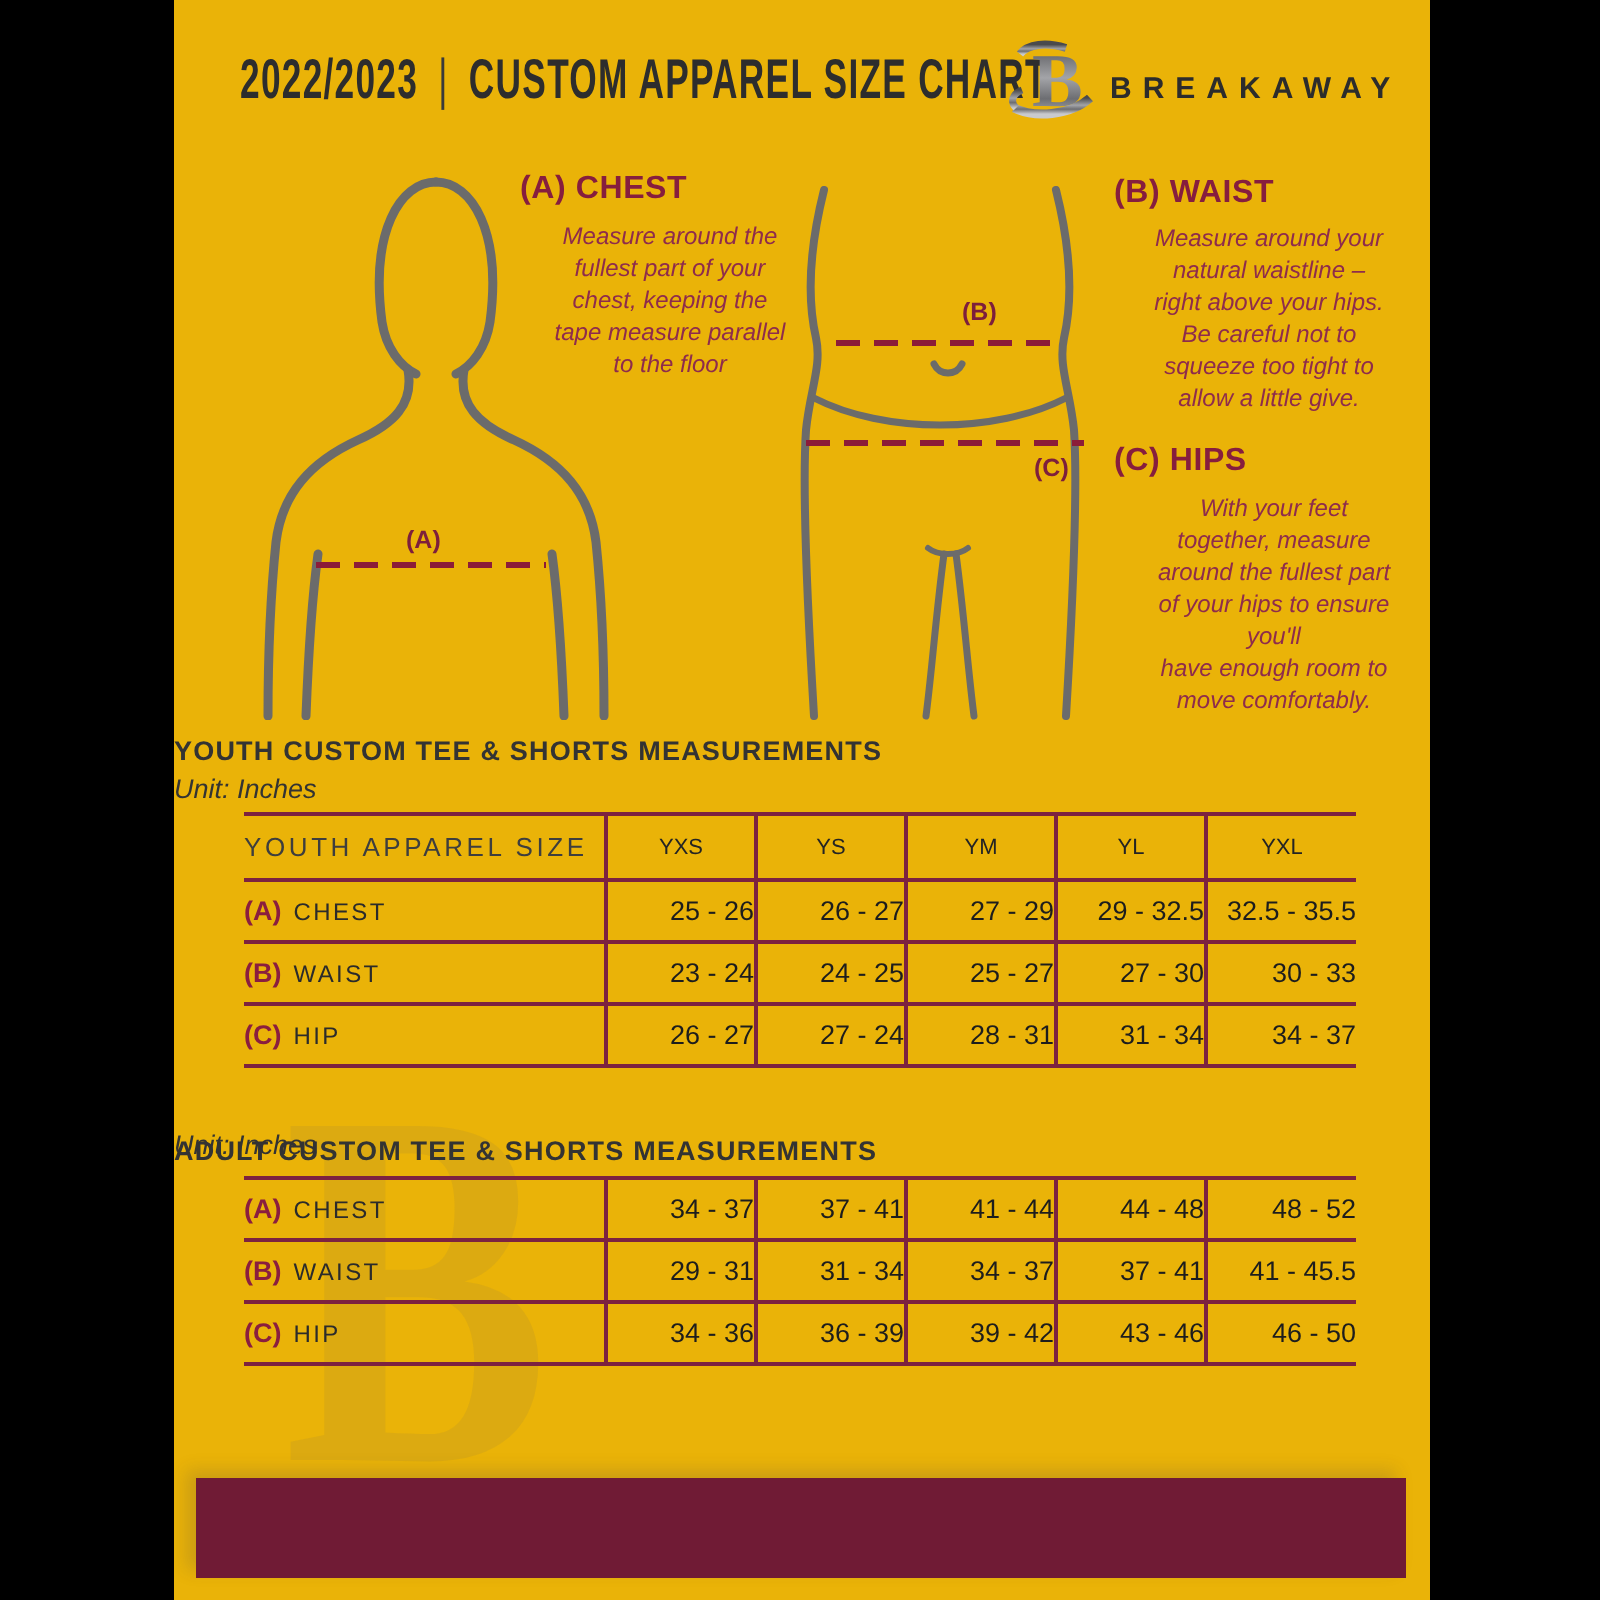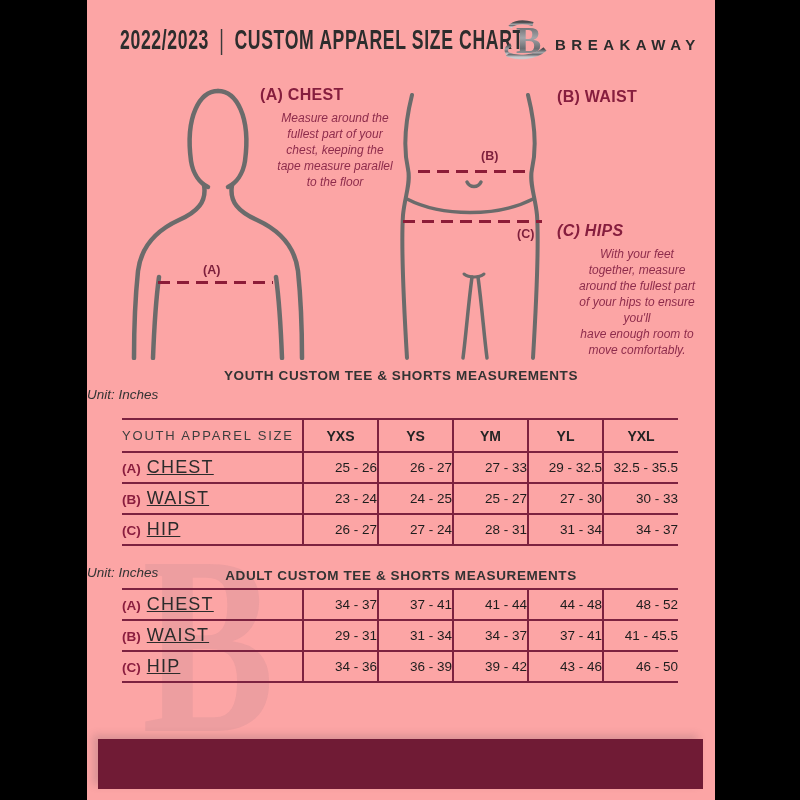--- a/index.html
+++ b/index.html
@@ -2,21 +2,21 @@
 <html><head>
 <meta charset="utf-8">
 <style>
   html,body { margin:0; padding:0; }
   body {
     width:800px; height:800px; position:relative; overflow:hidden;
     background:#000; font-family:"Liberation Sans", sans-serif;
   }
   .page {
     position:absolute; left:87px; top:0; width:628px; height:800px;
-    background:#fca5a5; overflow:hidden;
+    background:#eab308; overflow:hidden;
   }
   
   .hdr-text {
     position:absolute; left:33px; top:24px; display:flex; gap:16px;
     font-size:28px; font-weight:bold; color:#2d2d2d; letter-spacing:1px;
     white-space:nowrap; transform:scaleX(0.63); transform-origin:left top;
   }
   .hdr-sep { font-weight:400; color:#3a3a3a; }
   .logo { position:absolute; left:416px; top:16px; }
   .brand {
@@ -37,21 +37,21 @@
   }
   .dash {
     position:absolute; height:3px; z-index:2;
     background:repeating-linear-gradient(90deg,#8c1c38 0 12px,transparent 12px 19px);
   }
   .marker-label {
     position:absolute; font-size:12.5px; font-weight:bold; color:#7d1f3c; z-index:2;
   }
   
   .section-title {
-    position:absolute; left:0; width:100%; text-align:center;
+    position:absolute; left:0; width:100%; 
     font-weight:bold; font-size:13.5px; letter-spacing:0.6px; color:#333; z-index:2;
   }
   .unit {
     position:absolute; left:0; width:100%; text-align:left;
     font-style:italic; font-size:13.5px; color:#333; z-index:2;
   }
   
   .size-table {
     position:absolute; left:35px; width:556px; border-collapse:collapse;
     table-layout:fixed; z-index:2;
@@ -59,24 +59,24 @@
   .size-table tr { border-bottom:2px solid #7c2240; }
   .size-table tr:first-child { border-top:2px solid #7c2240; }
   .size-table td { padding:0; }
   .size-table td + td { border-left:2px solid #7c2240; }
   .size-table td { height:29px; vertical-align:middle; }
   .size-table tr.t-head td { height:31px; }
   .c-label { width:181px; }
   .c-size  { width:75px; }
   .lbl-cell { padding-left:13px; text-align:left; }
   .head-cell { font-size:13px; letter-spacing:1.8px; color:#3e3e3e; }
-  .t-head .size-cell { font-weight:bold; font-size:14px; color:#242424; text-align:center; }
+  .t-head .size-cell { font-weight:normal; font-size:11px; color:#242424; text-align:center; }
   .val { text-align:right; font-size:13.5px; color:#1d1d1d; }
   .mk { color:#8a1e3f; font-weight:bold; font-size:13.5px; margin-right:6px; }
-  .lbl { font-size:18px; color:#2b2b2b; letter-spacing:1.2px;text-decoration:underline; }
+  .lbl { font-size:12px; color:#2b2b2b; letter-spacing:1.2px; }
   
   .watermark {
     position:absolute; left:55px; top:548px; font-size:255px; line-height:195px;
     font-weight:bold; color:rgba(90,90,110,0.09); z-index:1;
     transform:scaleX(0.78); transform-origin:left top;
     font-family:"Liberation Serif", serif;
   }
   .footer-bar {
     position:absolute; left:11px; top:739px; width:605px; height:50px;
     background:#701b35; z-index:3;
@@ -149,36 +149,42 @@
   <span class="marker-label" style="left:430px; top:227px;">(C)</span>
 
   <div class="guide-h" style="left:173px; top:86px;">(A) CHEST</div>
   <div class="guide-d" style="left:173px; top:111px; width:150px;">Measure around the
 fullest part of your
 chest, keeping the
 tape measure parallel
 to the floor</div>
 
   <div class="guide-h" style="left:470px; top:88px;">(B) WAIST</div>
-
-  <div class="guide-h" style="left:470px; top:222px;font-style:italic;">(C) HIPS</div>
+  <div class="guide-d" style="left:470px; top:112px; width:155px;">Measure around your
+natural waistline –
+right above your hips.
+Be careful not to
+squeeze too tight to
+allow a little give.</div>
+
+  <div class="guide-h" style="left:470px; top:222px;">(C) HIPS</div>
   <div class="guide-d" style="left:470px; top:247px; width:160px;">With your feet
 together, measure
 around the fullest part
 of your hips to ensure
 you'll
 have enough room to
 move comfortably.</div>
 
   <div class="watermark">B</div>
 
   <div class="section-title" style="top:368px;">YOUTH CUSTOM TEE &amp; SHORTS MEASUREMENTS</div>
   <div class="unit" style="top:387px;">Unit: Inches</div>
 
-  <table class="size-table" style="top:418px;">
+  <table class="size-table" style="top:406px;">
     <colgroup>
         <col class="c-label">
         <col class="c-size">
         <col class="c-size">
         <col class="c-size">
         <col class="c-size">
         <col class="c-size">
       </colgroup>
     <tbody>
       <tr class="t-head">
@@ -186,21 +192,21 @@
         <td class="size-cell">YXS</td>
         <td class="size-cell">YS</td>
         <td class="size-cell">YM</td>
         <td class="size-cell">YL</td>
         <td class="size-cell">YXL</td>
       </tr>
       <tr>
         <td class="lbl-cell"><span class="mk">(A)</span><span class="lbl">CHEST</span></td>
         <td class="val">25 - 26</td>
         <td class="val">26 - 27</td>
-        <td class="val">27 - 33</td>
+        <td class="val">27 - 29</td>
         <td class="val">29 - 32.5</td>
         <td class="val">32.5 - 35.5</td>
       </tr>
       <tr>
         <td class="lbl-cell"><span class="mk">(B)</span><span class="lbl">WAIST</span></td>
         <td class="val">23 - 24</td>
         <td class="val">24 - 25</td>
         <td class="val">25 - 27</td>
         <td class="val">27 - 30</td>
         <td class="val">30 - 33</td>

